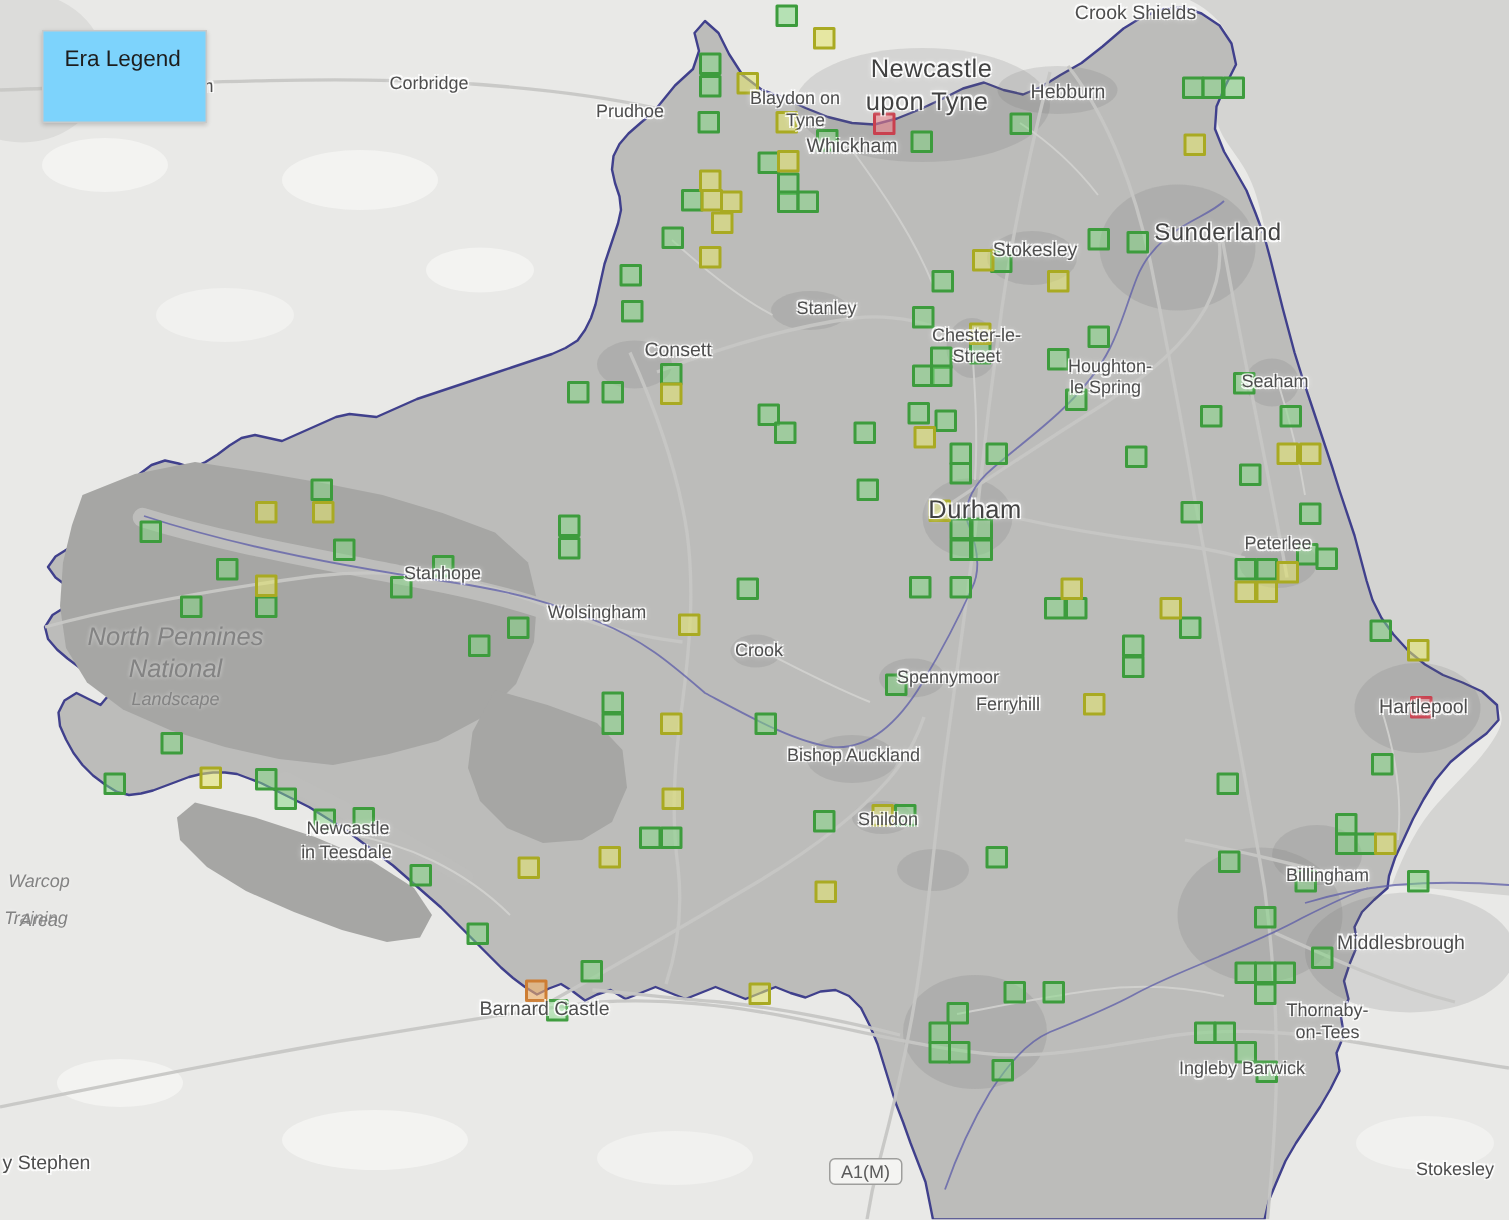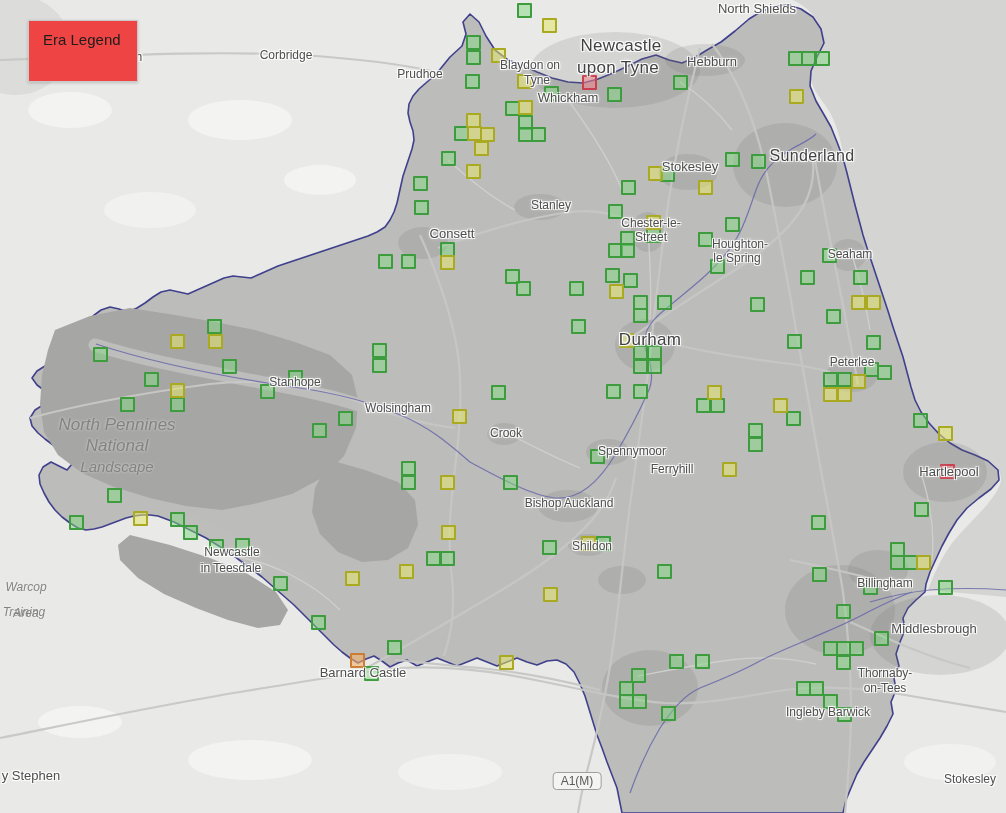--- a/index.html
+++ b/index.html
@@ -13,21 +13,21 @@
     color:#4e4e4e;z-index:30;pointer-events:none;
     text-shadow:-1px -1px 0 rgba(255,255,255,.85),1px -1px 0 rgba(255,255,255,.85),
                 -1px 1px 0 rgba(255,255,255,.85),1px 1px 0 rgba(255,255,255,.85),0 0 4px #ffffff;
   }
   .map-label.city{color:#424242;letter-spacing:.3px;}
   .map-label.area{color:#838383;font-style:italic;text-shadow:0 0 3px rgba(255,255,255,.6);}
   .marker{
     position:absolute;box-sizing:border-box;z-index:20;border-radius:1px;
   }
   #legend{
-    position:absolute;left:28px;top:20px;z-index:50;background:#ef4444;
+    position:absolute;left:28px;top:20px;z-index:50;background:#7dd3fc;
     border:1px solid #c9c9c9;box-shadow:0 1px 3px rgba(0,0,0,.18);
     padding:10px 16px 24px 12px;
   }
   #legend .legend-title{font-size:15px;color:#1d1d1d;margin:0 0 9px 2px;}
   .legend-row{display:flex;align-items:center;margin:7px 0;}
   .legend-swatch{width:14px;height:14px;box-sizing:border-box;border-width:2px;border-style:solid;margin-right:9px;flex:none;}
   .legend-label{font-size:15px;color:#1d1d1d;line-height:1;}
   #road-shield{
     position:absolute;transform:translate(-50%,-50%);z-index:25;
     background:#f4f4f2;border:1.5px solid #9e9e9c;border-radius:4px;
@@ -322,21 +322,21 @@
       <div class="marker" style="width: 15px; height: 15px; left: 207.5px; top: 333.5px; background: rgba(228, 229, 106, 0.55); border: 2px solid rgb(169, 170, 34);"></div>
       <div class="marker" style="width: 15px; height: 15px; left: 169.5px; top: 382.5px; background: rgba(228, 229, 106, 0.55); border: 2px solid rgb(169, 170, 34);"></div>
       <div class="marker" style="width: 15px; height: 15px; left: 132.5px; top: 510.5px; background: rgba(228, 229, 106, 0.55); border: 2px solid rgb(169, 170, 34);"></div>
       <div class="marker" style="width: 15px; height: 15px; left: 344.5px; top: 570.5px; background: rgba(228, 229, 106, 0.55); border: 2px solid rgb(169, 170, 34);"></div>
       <div class="marker" style="width: 15px; height: 15px; left: 498.5px; top: 654.5px; background: rgba(228, 229, 106, 0.55); border: 2px solid rgb(169, 170, 34);"></div>
       <div class="marker" style="width: 15px; height: 15px; left: 349.5px; top: 652.5px; background: rgba(241, 176, 104, 0.6); border: 2px solid rgb(205, 125, 51);"></div>
       <div class="marker" style="width: 15px; height: 15px; left: 581.5px; top: 74.5px; background: rgba(241, 130, 138, 0.55); border: 2px solid rgb(201, 64, 78);"></div>
       <div class="marker" style="width: 15px; height: 15px; left: 939.5px; top: 463.5px; background: rgba(241, 130, 138, 0.55); border: 2px solid rgb(201, 64, 78);"></div>
     </div>
   <div id="label-layer">
-      <div class="map-label" style="left: 757px; top: 8px; font-size: 13px;">North Shields</div>
+      <div class="map-label" style="left: 757px; top: 8px; font-size: 13px;">Crook Shields</div>
       <div class="map-label city" style="left: 621px; top: 46px; font-size: 17px;">Newcastle</div>
       <div class="map-label city" style="left: 618px; top: 68px; font-size: 17px;">upon Tyne</div>
       <div class="map-label" style="left: 120px; top: 57px; font-size: 12px;">Hexham</div>
       <div class="map-label" style="left: 286px; top: 55px; font-size: 12px;">Corbridge</div>
       <div class="map-label" style="left: 420px; top: 74px; font-size: 12px;">Prudhoe</div>
       <div class="map-label" style="left: 530px; top: 65px; font-size: 12px;">Blaydon on</div>
       <div class="map-label" style="left: 537px; top: 80px; font-size: 12px;">Tyne</div>
       <div class="map-label" style="left: 568px; top: 97px; font-size: 13px;">Whickham</div>
       <div class="map-label" style="left: 712px; top: 61px; font-size: 13px;">Hebburn</div>
       <div class="map-label city" style="left: 812px; top: 156px; font-size: 16px;">Sunderland</div>
@@ -353,21 +353,21 @@
       <div class="map-label" style="left: 295px; top: 382px; font-size: 12px;">Stanhope</div>
       <div class="map-label" style="left: 398px; top: 408px; font-size: 12px;">Wolsingham</div>
       <div class="map-label" style="left: 506px; top: 433px; font-size: 12px;">Crook</div>
       <div class="map-label" style="left: 632px; top: 451px; font-size: 12px;">Spennymoor</div>
       <div class="map-label" style="left: 672px; top: 469px; font-size: 12px;">Ferryhill</div>
       <div class="map-label" style="left: 569px; top: 503px; font-size: 12px;">Bishop Auckland</div>
       <div class="map-label" style="left: 592px; top: 546px; font-size: 12px;">Shildon</div>
       <div class="map-label" style="left: 949px; top: 471px; font-size: 13px;">Hartlepool</div>
       <div class="map-label area" style="left: 117px; top: 425px; font-size: 17px;">North Pennines</div>
       <div class="map-label area" style="left: 117px; top: 446px; font-size: 17px;">National</div>
-      <div class="map-label area" style="left: 117px; top: 466px; font-size: 15px; font-style: italic;">Landscape</div>
+      <div class="map-label area" style="left: 117px; top: 466px; font-size: 12px; font-style: italic;">Landscape</div>
       <div class="map-label area" style="left: 26px; top: 587px; font-size: 12px; text-align: center;">Warcop</div>
       <div class="map-label area" style="left: 24px; top: 612px; font-size: 12px;">Training</div>
       <div class="map-label area" style="left: 26px; top: 613px; font-size: 12px;">Area</div>
       <div class="map-label" style="left: 232px; top: 552px; font-size: 12px;">Newcastle</div>
       <div class="map-label" style="left: 231px; top: 568px; font-size: 12px;">in Teesdale</div>
       <div class="map-label" style="left: 363px; top: 672px; font-size: 13px;">Barnard Castle</div>
       <div class="map-label" style="left: 885px; top: 583px; font-size: 12px;">Billingham</div>
       <div class="map-label" style="left: 934px; top: 628px; font-size: 13px;">Middlesbrough</div>
       <div class="map-label" style="left: 885px; top: 673px; font-size: 12px;">Thornaby-</div>
       <div class="map-label" style="left: 885px; top: 688px; font-size: 12px;">on-Tees</div>

